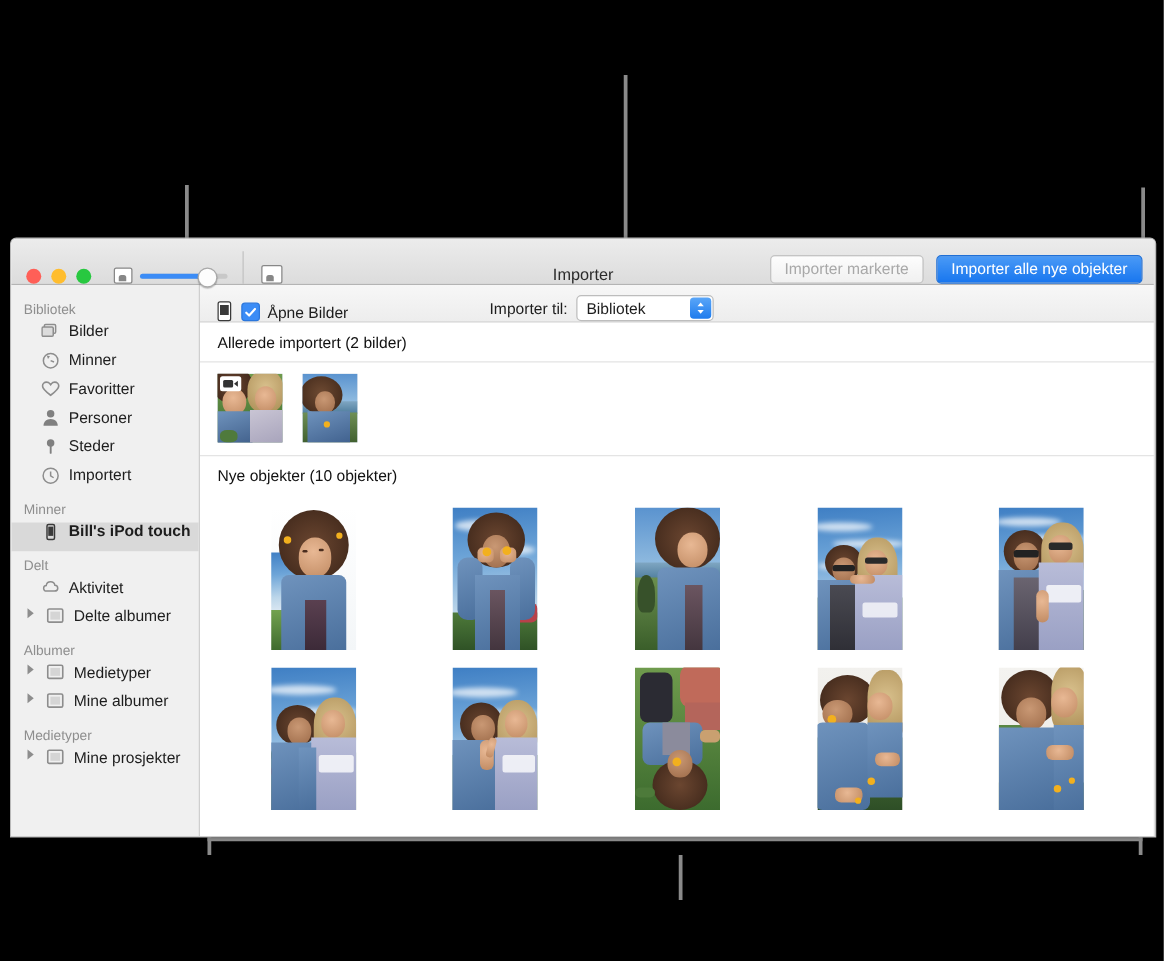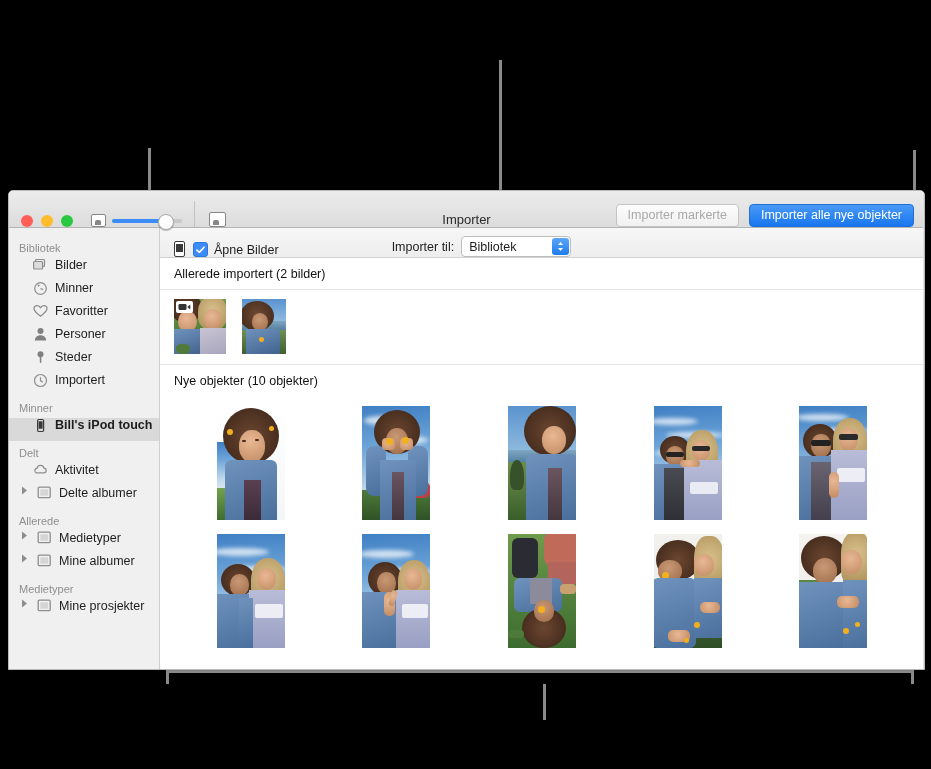--- a/index.html
+++ b/index.html
@@ -314,21 +314,21 @@
         </span>
         <span class="ico">
           <svg width="15" height="13" viewBox="0 0 15 13">
               <rect x="1.2" y="1.2" width="12" height="10.5" rx="1.2" fill="none" stroke="#8d8d8d" stroke-width="1.3"></rect>
               <rect x="3.3" y="3.3" width="7.8" height="6.4" fill="#d5d5d5"></rect>
             </svg>
         </span>
         <span class="lbl">Delte albumer</span>
       </div>
 
-      <div class="sb-header">Allerede</div>
+      <div class="sb-header">Albumer</div>
       <div class="sb-item">
         <span class="disc">
           <svg width="7" height="9" viewBox="0 0 7 9">
               <path d="M1 0.5 L6 4.5 L1 8.5 Z" fill="#8d8d8d"></path>
             </svg>
         </span>
         <span class="ico">
           <svg width="15" height="13" viewBox="0 0 15 13">
               <rect x="1.2" y="1.2" width="12" height="10.5" rx="1.2" fill="none" stroke="#8d8d8d" stroke-width="1.3"></rect>
               <rect x="3.3" y="3.3" width="7.8" height="6.4" fill="#d5d5d5"></rect>

